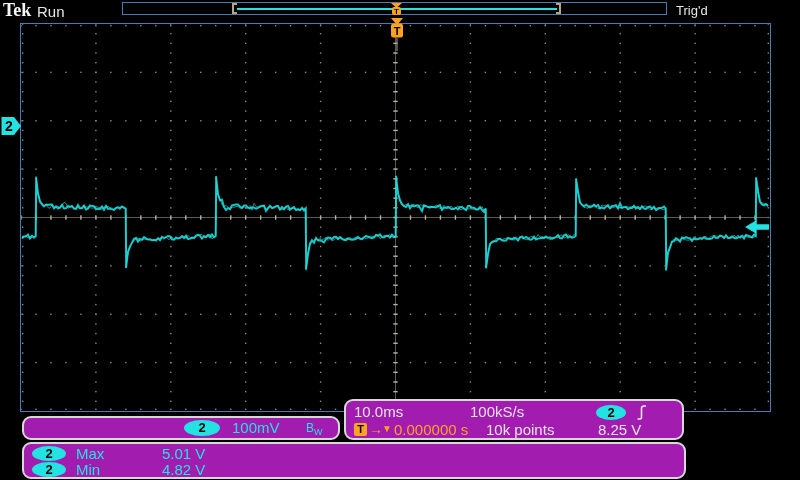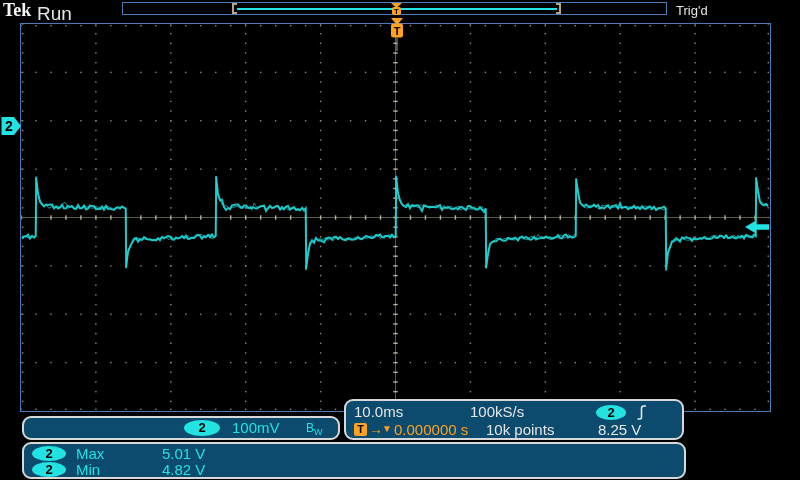--- a/index.html
+++ b/index.html
@@ -1,30 +1,30 @@
 <!DOCTYPE html>
 <html style="--cyan: #23e2e2; --wave: #1bd8d8; --orange: #ffa21f; --border: #4a7ab8; --tan: #b4a87c; --grid_dot: #8e8c72; --axis_line: #5c5a48; --axis_tick: #b8b69a;"><head>
 <meta charset="utf-8">
 <style>
   html,body{margin:0;padding:0;background:#000;}
   #screen{position:relative;width:800px;height:480px;background:#000;overflow:hidden;
           font-family:"Liberation Sans",sans-serif;color:#e6e6e6;}
   .abs{position:absolute;}
   
   #tek-logo{left:3px;top:0px;font-family:"Liberation Serif",serif;font-weight:bold;font-size:18px;color:#f5f5f5;}
-  #acq-status{left:37px;top:3px;font-size:19px;}
+  #acq-status{left:37px;top:3px;font-size:15px;}
   #trig-status{left:676px;top:3px;font-size:13px;}
   #record-bar{left:122px;top:2px;width:545px;height:13px;border:1px solid var(--border);background:#000;box-sizing:border-box;}
   #view-bracket-l{left:109px;top:0px;width:5px;height:11px;border-left:2px solid var(--tan);border-top:2px solid var(--tan);border-bottom:2px solid var(--tan);box-sizing:border-box;}
   #view-bracket-r{left:433px;top:0px;width:5px;height:11px;border-right:2px solid var(--tan);border-top:2px solid var(--tan);border-bottom:2px solid var(--tan);box-sizing:border-box;}
   #view-line{left:114px;top:5px;width:320px;height:2px;background:var(--cyan);}
   
   #graticule{left:20px;top:23px;width:751px;height:389px;border:1px solid var(--border);box-sizing:border-box;background:#000;}
   
-  .robox{border:2px solid #d8d8d8;border-radius:9px;background:#0c4a6e;box-sizing:border-box;z-index:5;}
+  .robox{border:2px solid #d8d8d8;border-radius:9px;background:#a21caf;box-sizing:border-box;z-index:5;}
   #ch-box{left:22px;top:416px;width:318px;height:24px;}
   #horiz-box{left:344px;top:399px;width:340px;height:41px;}
   #meas-box{left:22px;top:442px;width:664px;height:37px;}
   .cyan{color:var(--cyan);}
   .orange{color:var(--orange);}
   .t15{font-size:15px;line-height:16px;white-space:nowrap;}
   .badge{background:var(--cyan);color:#000;border-radius:50%;text-align:center;
          font-weight:bold;font-size:13px;line-height:16px;}
   .bw sub{font-size:9px;}
   #trig-t-icon{width:13px;height:13px;background:var(--orange);border-radius:2px;color:#000;

